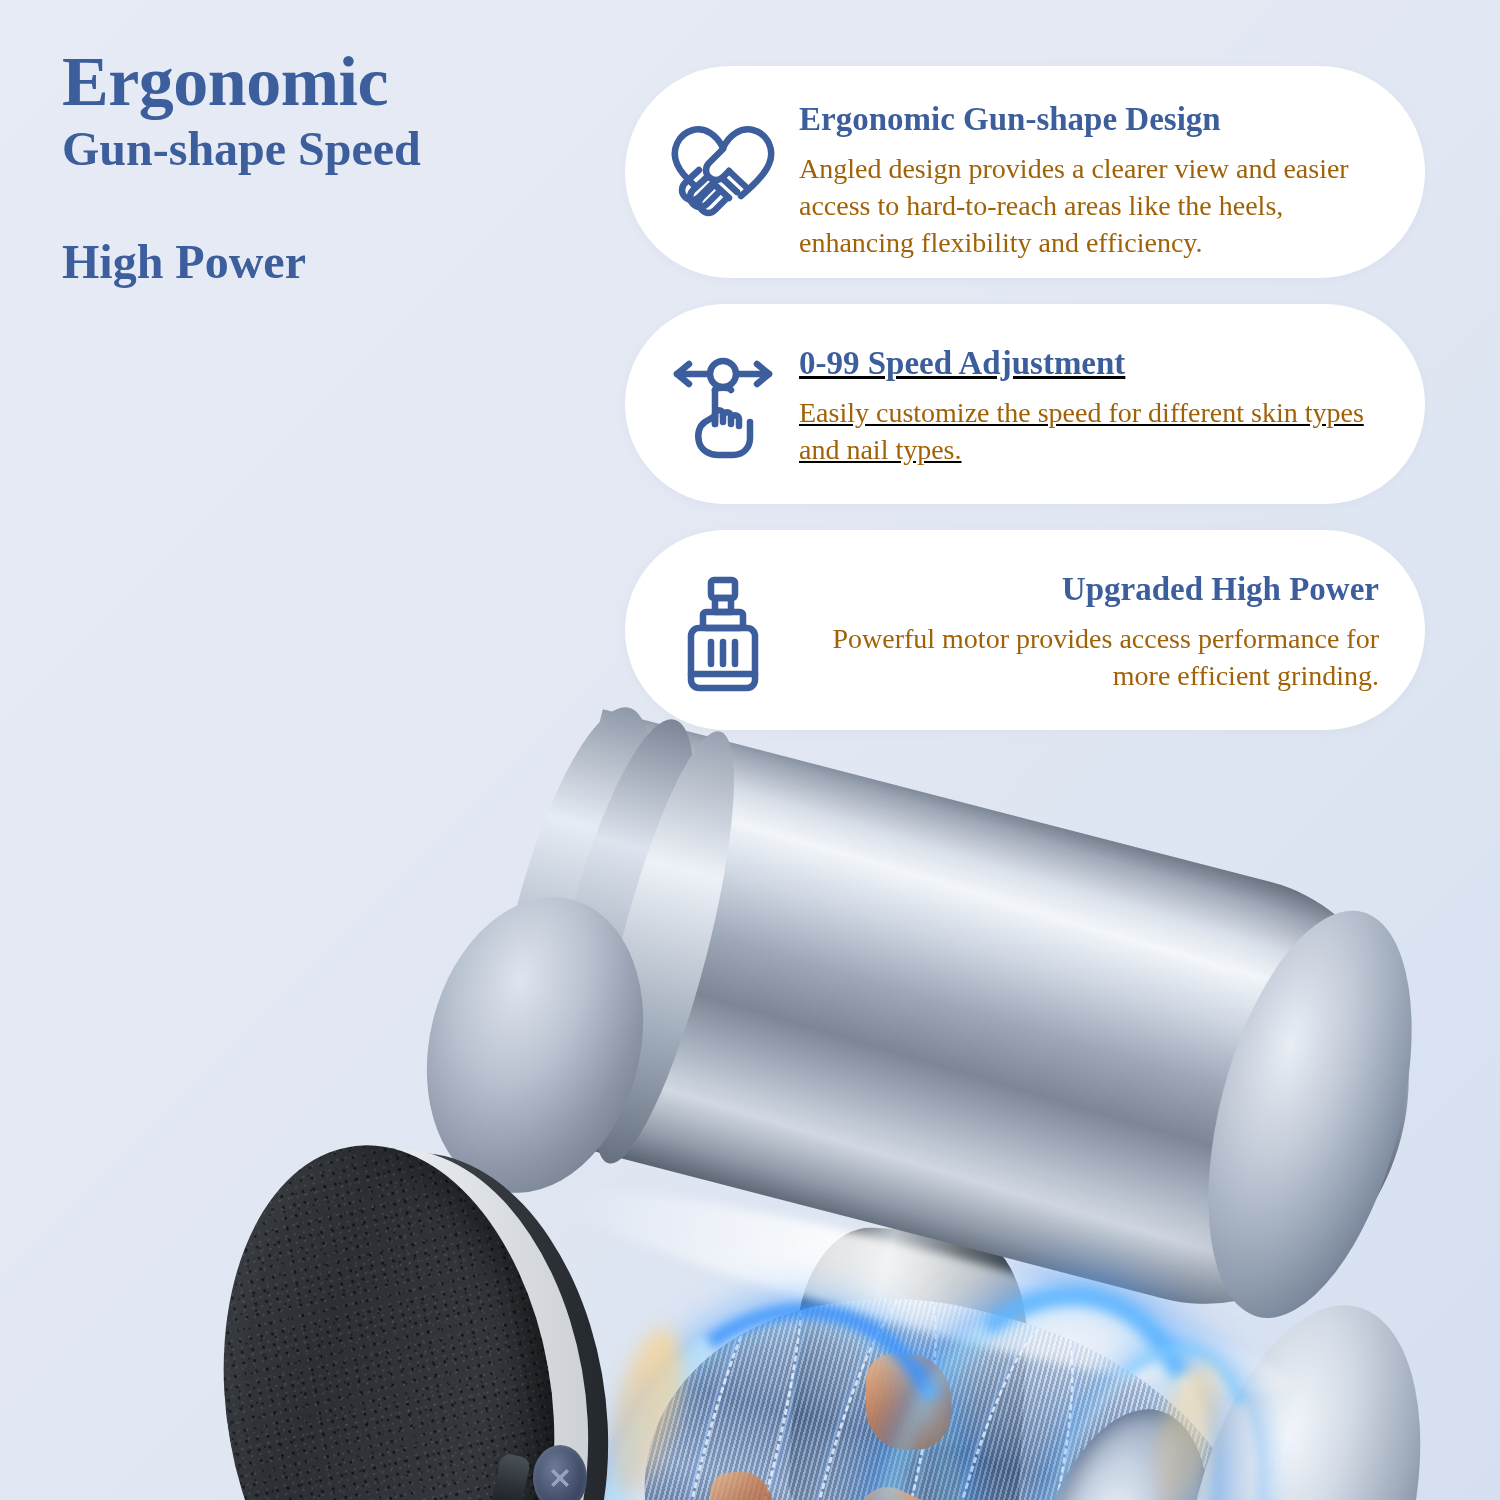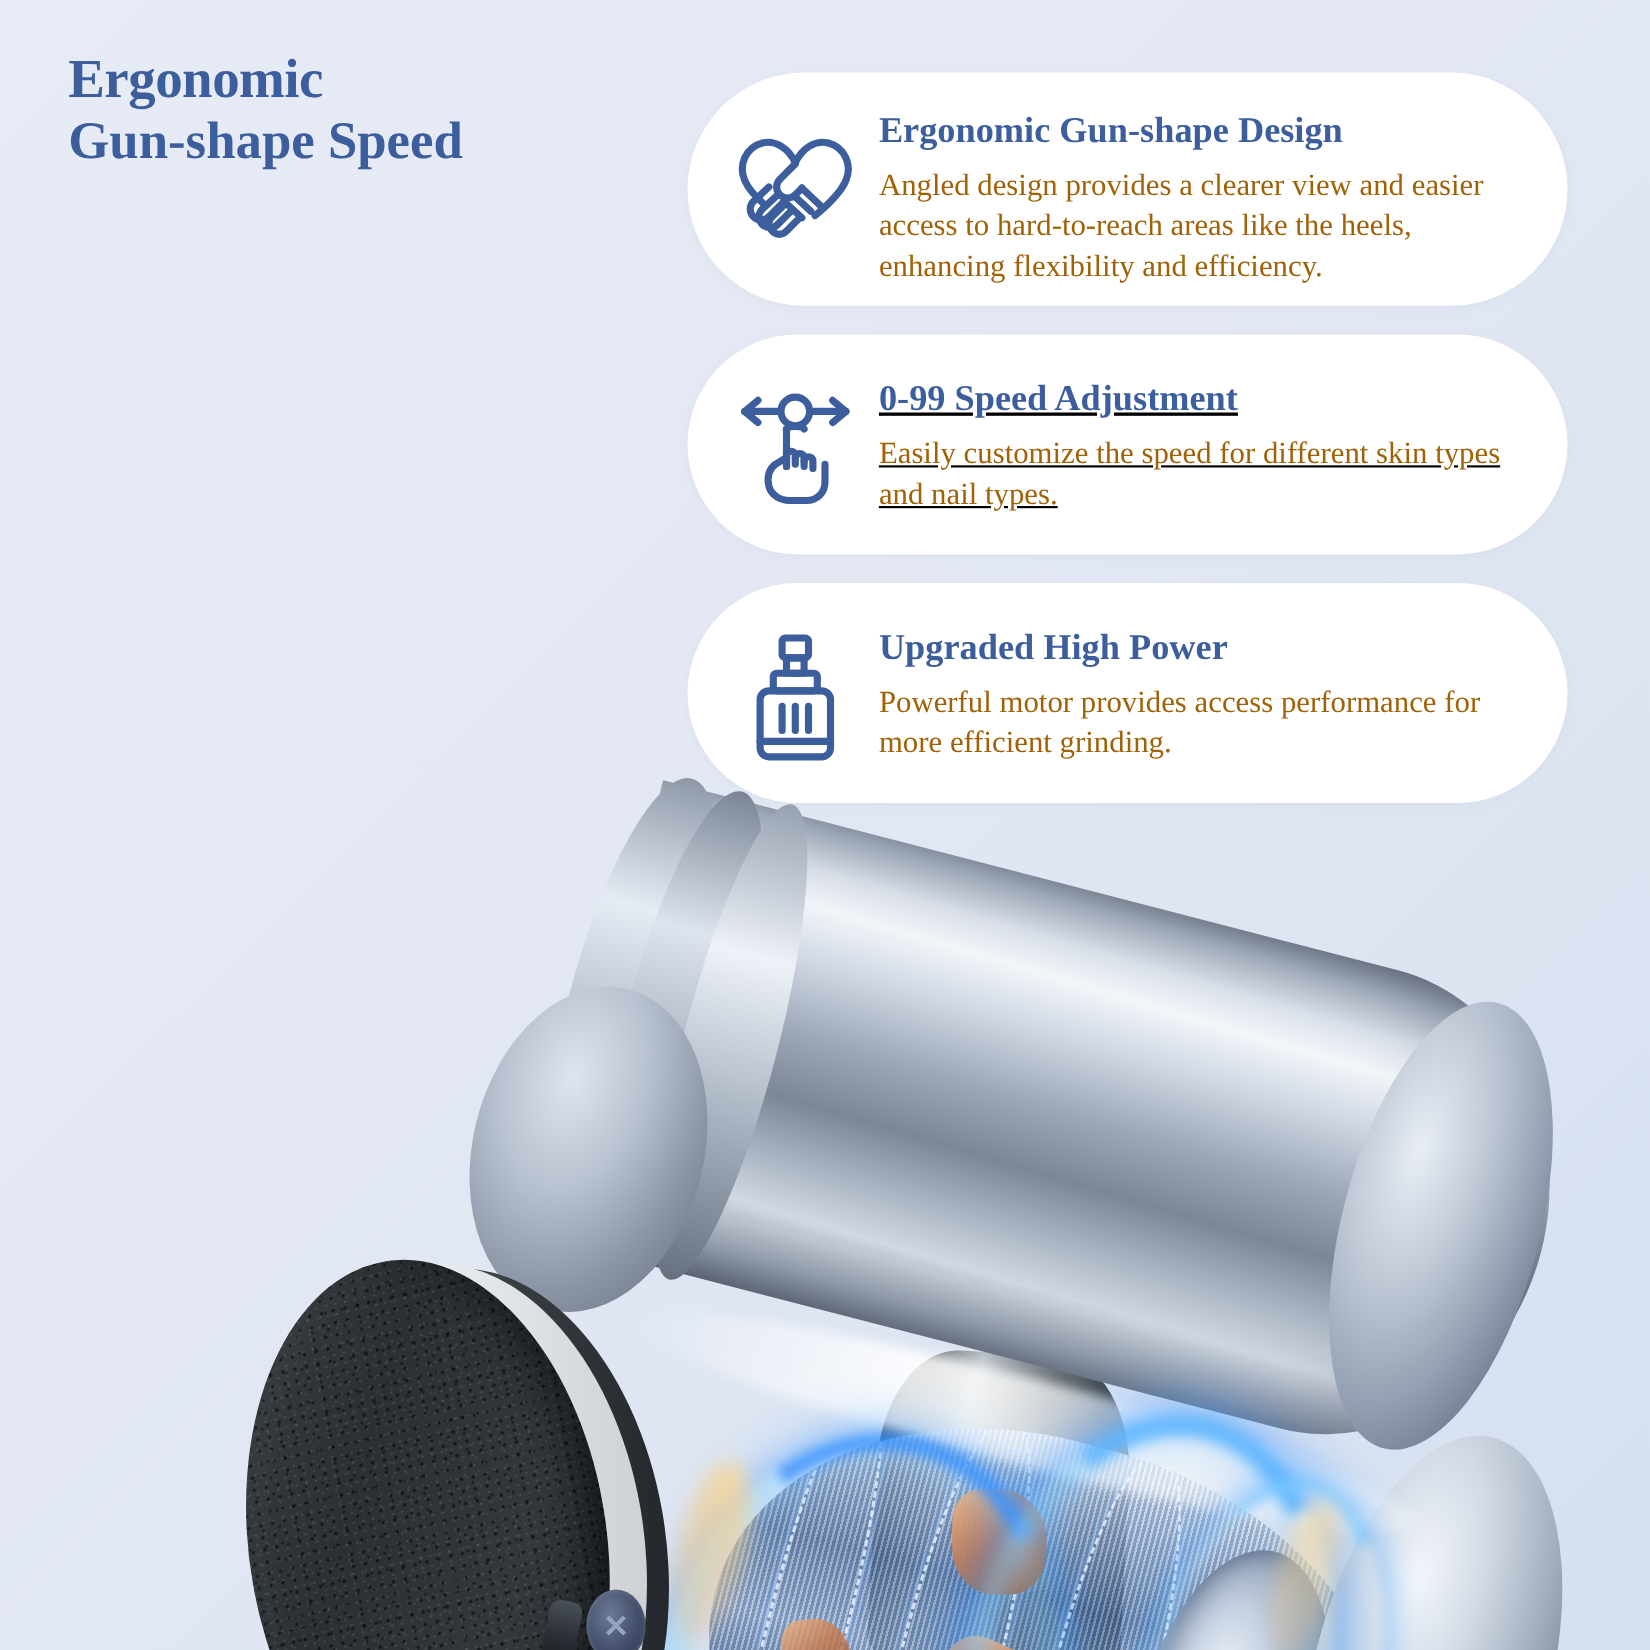--- a/index.html
+++ b/index.html
@@ -11,21 +11,21 @@
   }
 
   
   #headline-column {
     position:absolute; left:62px; top:46px; width:540px;
   }
   .headline-block { margin-bottom:56px; }
   .headline-block:last-child { margin-bottom:0; }
   .hl-main {
     font-family:"Liberation Serif","DejaVu Serif",serif;
-    font-weight:700; font-size:50px; line-height:1.02;
+    font-weight:700; font-size:70px; line-height:1.02;
     color:#3d5e9c; letter-spacing:-0.5px; white-space:nowrap;
   }
   .hl-sub {
     font-family:"Liberation Serif","DejaVu Serif",serif;
     font-weight:700; font-size:48px; line-height:1.18;
     color:#3d5e9c; margin-top:4px; white-space:nowrap;
   }
 
   
   #feature-cards {
@@ -53,21 +53,21 @@
     color:#3d5e9c; margin-bottom:10px;
   }
   .card-body {
     font-family:"Liberation Serif","DejaVu Serif",serif;
     font-weight:400; font-size:28px; line-height:1.33;
     color:#a16207;
   }
 
   #card-1 { height:212px; }
   #card-2 { height:200px;text-decoration:underline; }
-  #card-3 { height:200px; }
+  #card-3 { height:200px;text-align:right; }
   #card-2 .card-text, #card-3 .card-text { padding-top:10px; }
 
   
   #product-stage {
     position:absolute; left:0; top:540px; width:1500px; height:960px;
     overflow:hidden; pointer-events:none;
   }
 
   
   #product-handle {
@@ -307,20 +307,21 @@
 
 <div id="headline-column">
 
   <div class="headline-block">
     <div class="hl-main">Ergonomic</div>
     <div class="hl-sub">Gun-shape Speed</div>
   </div>
 
 
   <div class="headline-block">
+    <div class="hl-sub">High Power</div>
   </div>
 
 </div>
 
 <div id="feature-cards">
 
   <div class="feature-card" id="card-1">
     <div class="card-icon">
       <svg width="116" height="104" viewBox="0 0 116 104" fill="none" stroke="#3d5e9c" stroke-width="6.5" stroke-linecap="round" stroke-linejoin="round">
         <path d="M58 30 C52 17 40 9 28 12 C13 16 6 32 12 46 C15 53 22 61 30 68"></path>

